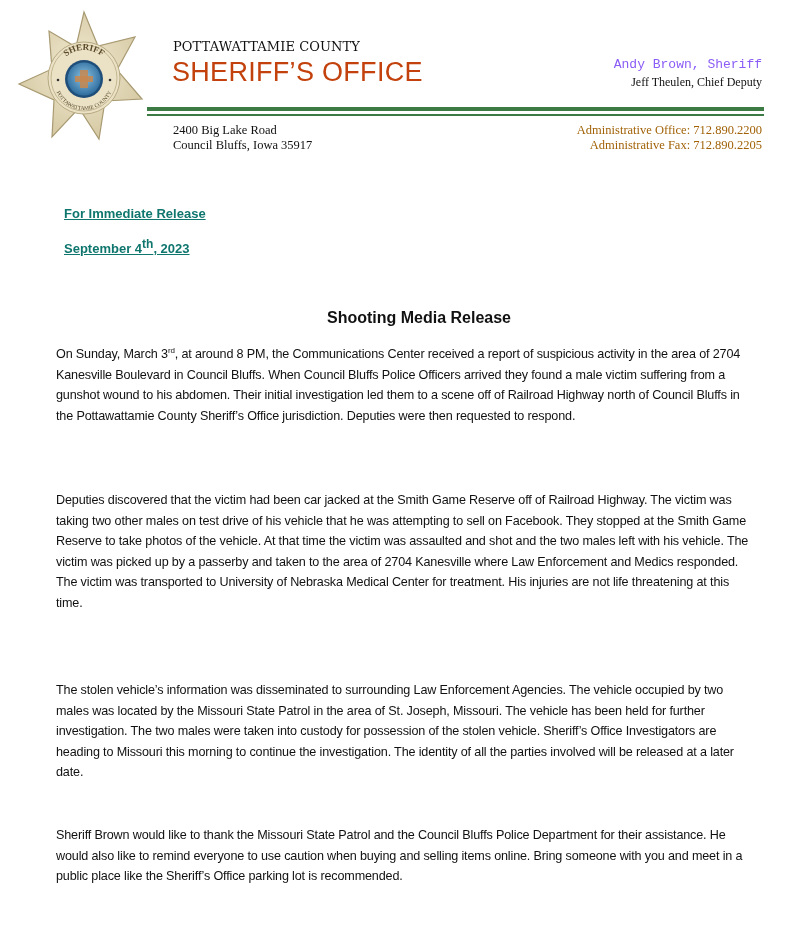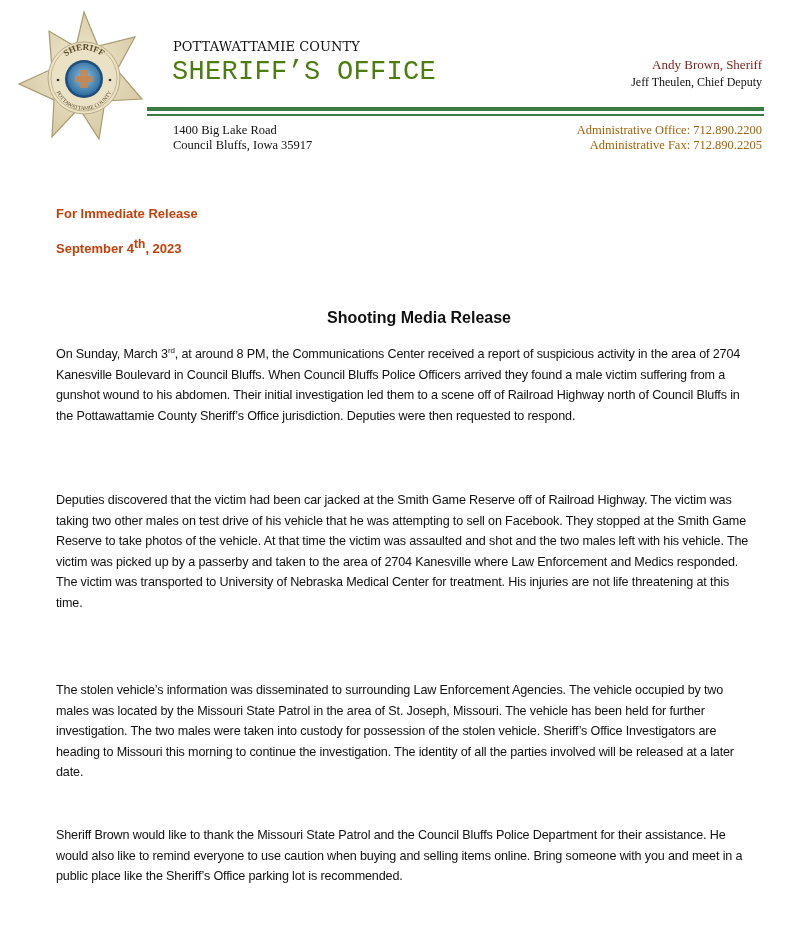--- a/index.html
+++ b/index.html
@@ -27,32 +27,32 @@
       top: 39px;
       font-family: "DejaVu Serif", serif;
       font-size: 13px;
       letter-spacing: 0.1px;
       color: #111;
     }
     .office {
       position: absolute;
       left: 172px;
       top: 57px;
-      font-family: Liberation Mono, monospace;
+      font-family: Liberation Sans, sans-serif;
       font-size: 27px;
       letter-spacing: 0.3px;
-      color: #4d7c0f;
+      color: #c2410c;
     }
     .sheriff-name {
       position: absolute;
       right: 48px;
       top: 57px;
-      font-family: Liberation Serif, serif;
+      font-family: Liberation Mono, monospace;
       font-size: 13px;
-      color: #7f1d1d;
+      color: #8b5cf6;
       text-align: right;
     }
     .deputy-name {
       position: absolute;
       right: 48px;
       top: 75px;
       font-family: "Liberation Serif", serif;
       font-size: 12px;
       color: #111;
       text-align: right;
@@ -88,25 +88,26 @@
       right: 48px;
       top: 123px;
       font-family: "Liberation Serif", serif;
       font-size: 12.5px;
       line-height: 15px;
       color: #a16207;
       text-align: right;
     }
     .meta {
       position: absolute;
-      left: 56px;
+      left: 64px;
       font-family: "Liberation Sans", sans-serif;
       font-weight: bold;
       font-size: 13px;
-      color: #c2410c;
+      color: #0f766e;
+      text-decoration: underline;
     }
     .meta sup {
       font-size: 12px;
     }
     .title {
       position: absolute;
       left: 0;
       width: 778px;
       top: 309px;
       text-align: center;
@@ -171,21 +172,21 @@
 <div class="county">POTTAWATTAMIE COUNTY</div>
 <div class="office">SHERIFF’S OFFICE</div>
 
 <div class="sheriff-name">Andy Brown, Sheriff</div>
 <div class="deputy-name">Jeff Theulen, Chief Deputy</div>
 
 <div class="rule-thick"></div>
 <div class="rule-thin"></div>
 
 <div class="addr">
-  <div>1400 Big Lake Road</div>
+  <div>2400 Big Lake Road</div>
   <div>Council Bluffs, Iowa 35917</div>
 </div>
 
 <div class="contact">
   <div>Administrative Office: 712.890.2200</div>
   <div>Administrative Fax: 712.890.2205</div>
 </div>
 
 <div class="meta" style="top:206px;">For Immediate Release</div>
 <div class="meta" style="top:237px;"><span>September 4</span><sup>th</sup><span>, 2023</span></div>

